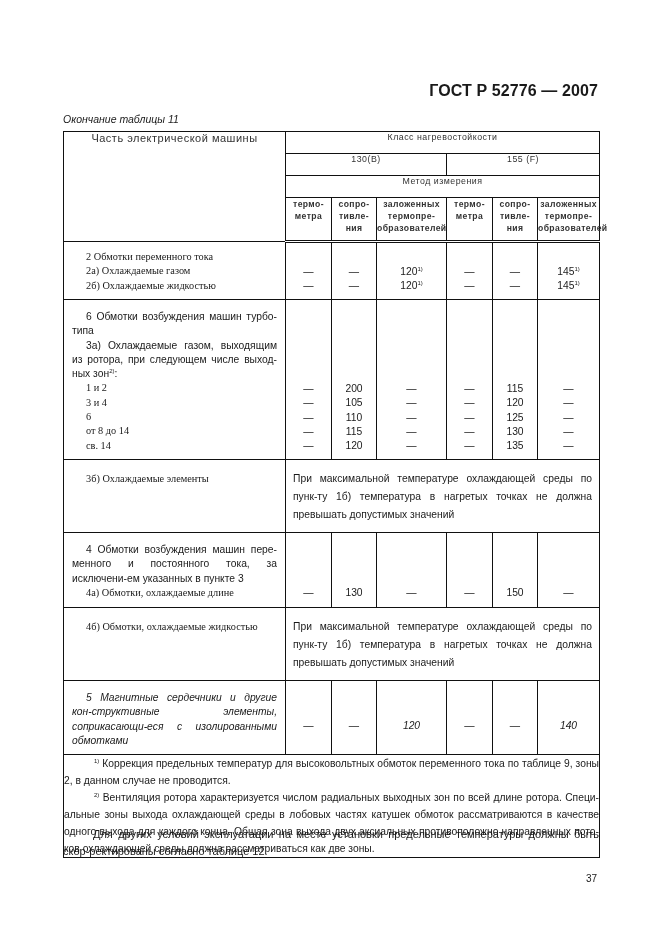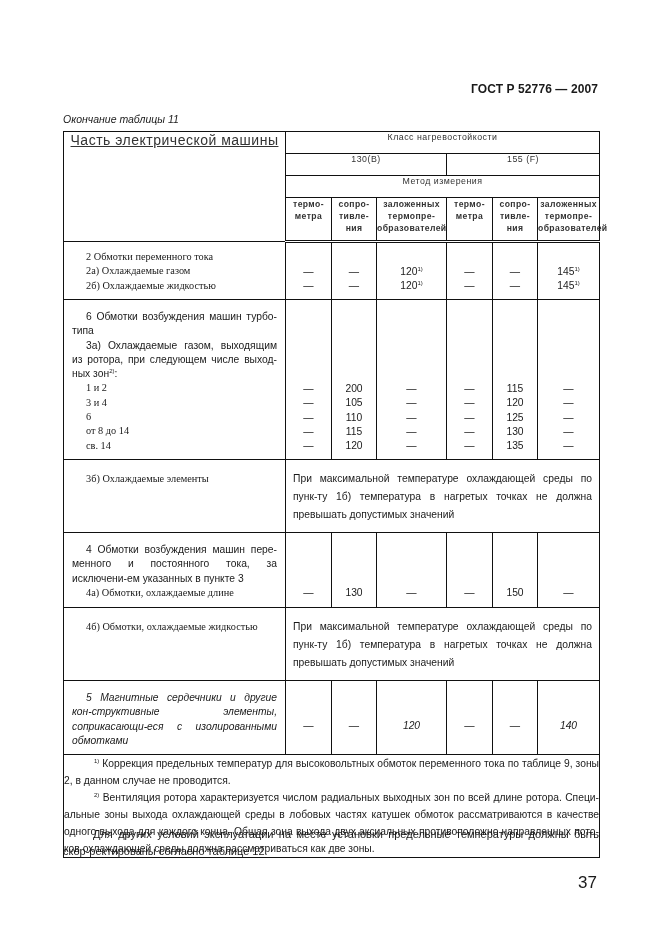--- a/index.html
+++ b/index.html
@@ -2,56 +2,56 @@
 <html><head>
 <meta charset="utf-8">
 <style>
   html, body { margin: 0; padding: 0; background: #ffffff; }
   body {
     width: 662px; height: 936px; position: relative; overflow: hidden;
     font-family: "Liberation Sans", "DejaVu Sans", sans-serif; color: #1a1a1a;
   }
   .gost-header {
     position: absolute; right: 64px; top: 82px;
-    font-weight: bold; font-size: 12px; letter-spacing: 0.1px;
+    font-weight: bold; font-size: 16px; letter-spacing: 0.1px;
   }
   .table-caption {
     position: absolute; left: 63px; top: 113px;
     font-style: italic; font-size: 10.5px;
   }
   table.main {
     position: absolute; left: 63px; top: 131px; width: 536px;
     border-collapse: collapse; table-layout: fixed;
     font-size: 10.3px;
   }
   table.main td {
     border-left: 1px solid #111; border-right: 1px solid #111;
     padding: 0; vertical-align: top;
   }
   .hdr td { border: 1px solid #111; text-align: center; vertical-align: middle; font-size: 8.8px; letter-spacing: 0.5px; color: #333; }
-  .hdr .part { font-size: 14px; text-decoration: underline; }
+  .hdr .part { font-size: 11px; }
   .hdr-sub td { font-size: 8.6px; line-height: 12px; letter-spacing: 0.4px; }
   tr.dbl td { border-bottom: 3px double #111; font-weight: bold; }
   tr.rowsep td { border-bottom: 1px solid #111; }
   .part-cell { padding: 6px 8px 6px 8px !important; line-height: 14.3px; }
   .indent { padding-left: 14px; display: block; font-family: Liberation Serif, serif; }
   .plain { display: block; }
   .val { text-align: center; line-height: 14.3px; }
   .sup { font-size: 6px; vertical-align: super; line-height: 0; }
   .note-cell { padding: 10px 7px 8px 7px !important; line-height: 18px; text-align: justify; }
   .italic { font-style: italic; }
   .footnotes td { border: 1px solid #111; }
   .fn { padding: 8px 10px 6px 10px; font-size: 10.3px; line-height: 17px; text-align: justify; }
   .fn p { margin: 0; text-indent: 30px; }
   .after-text {
     position: absolute; left: 63px; top: 826px; width: 536px;
     font-size: 11px; line-height: 17px; text-align: justify;
   }
   .after-text p { margin: 0; text-indent: 30px; }
-  .page-number { position: absolute; right: 65px; top: 873px; font-size: 17px; }
+  .page-number { position: absolute; right: 65px; top: 873px; font-size: 10px; }
 </style>
 </head>
 <body>
 
 <div class="gost-header">ГОСТ Р 52776 — 2007</div>
 <div class="table-caption">Окончание таблицы 11</div>
 
 <table class="main">
   <colgroup>
     <col style="width:222px">

